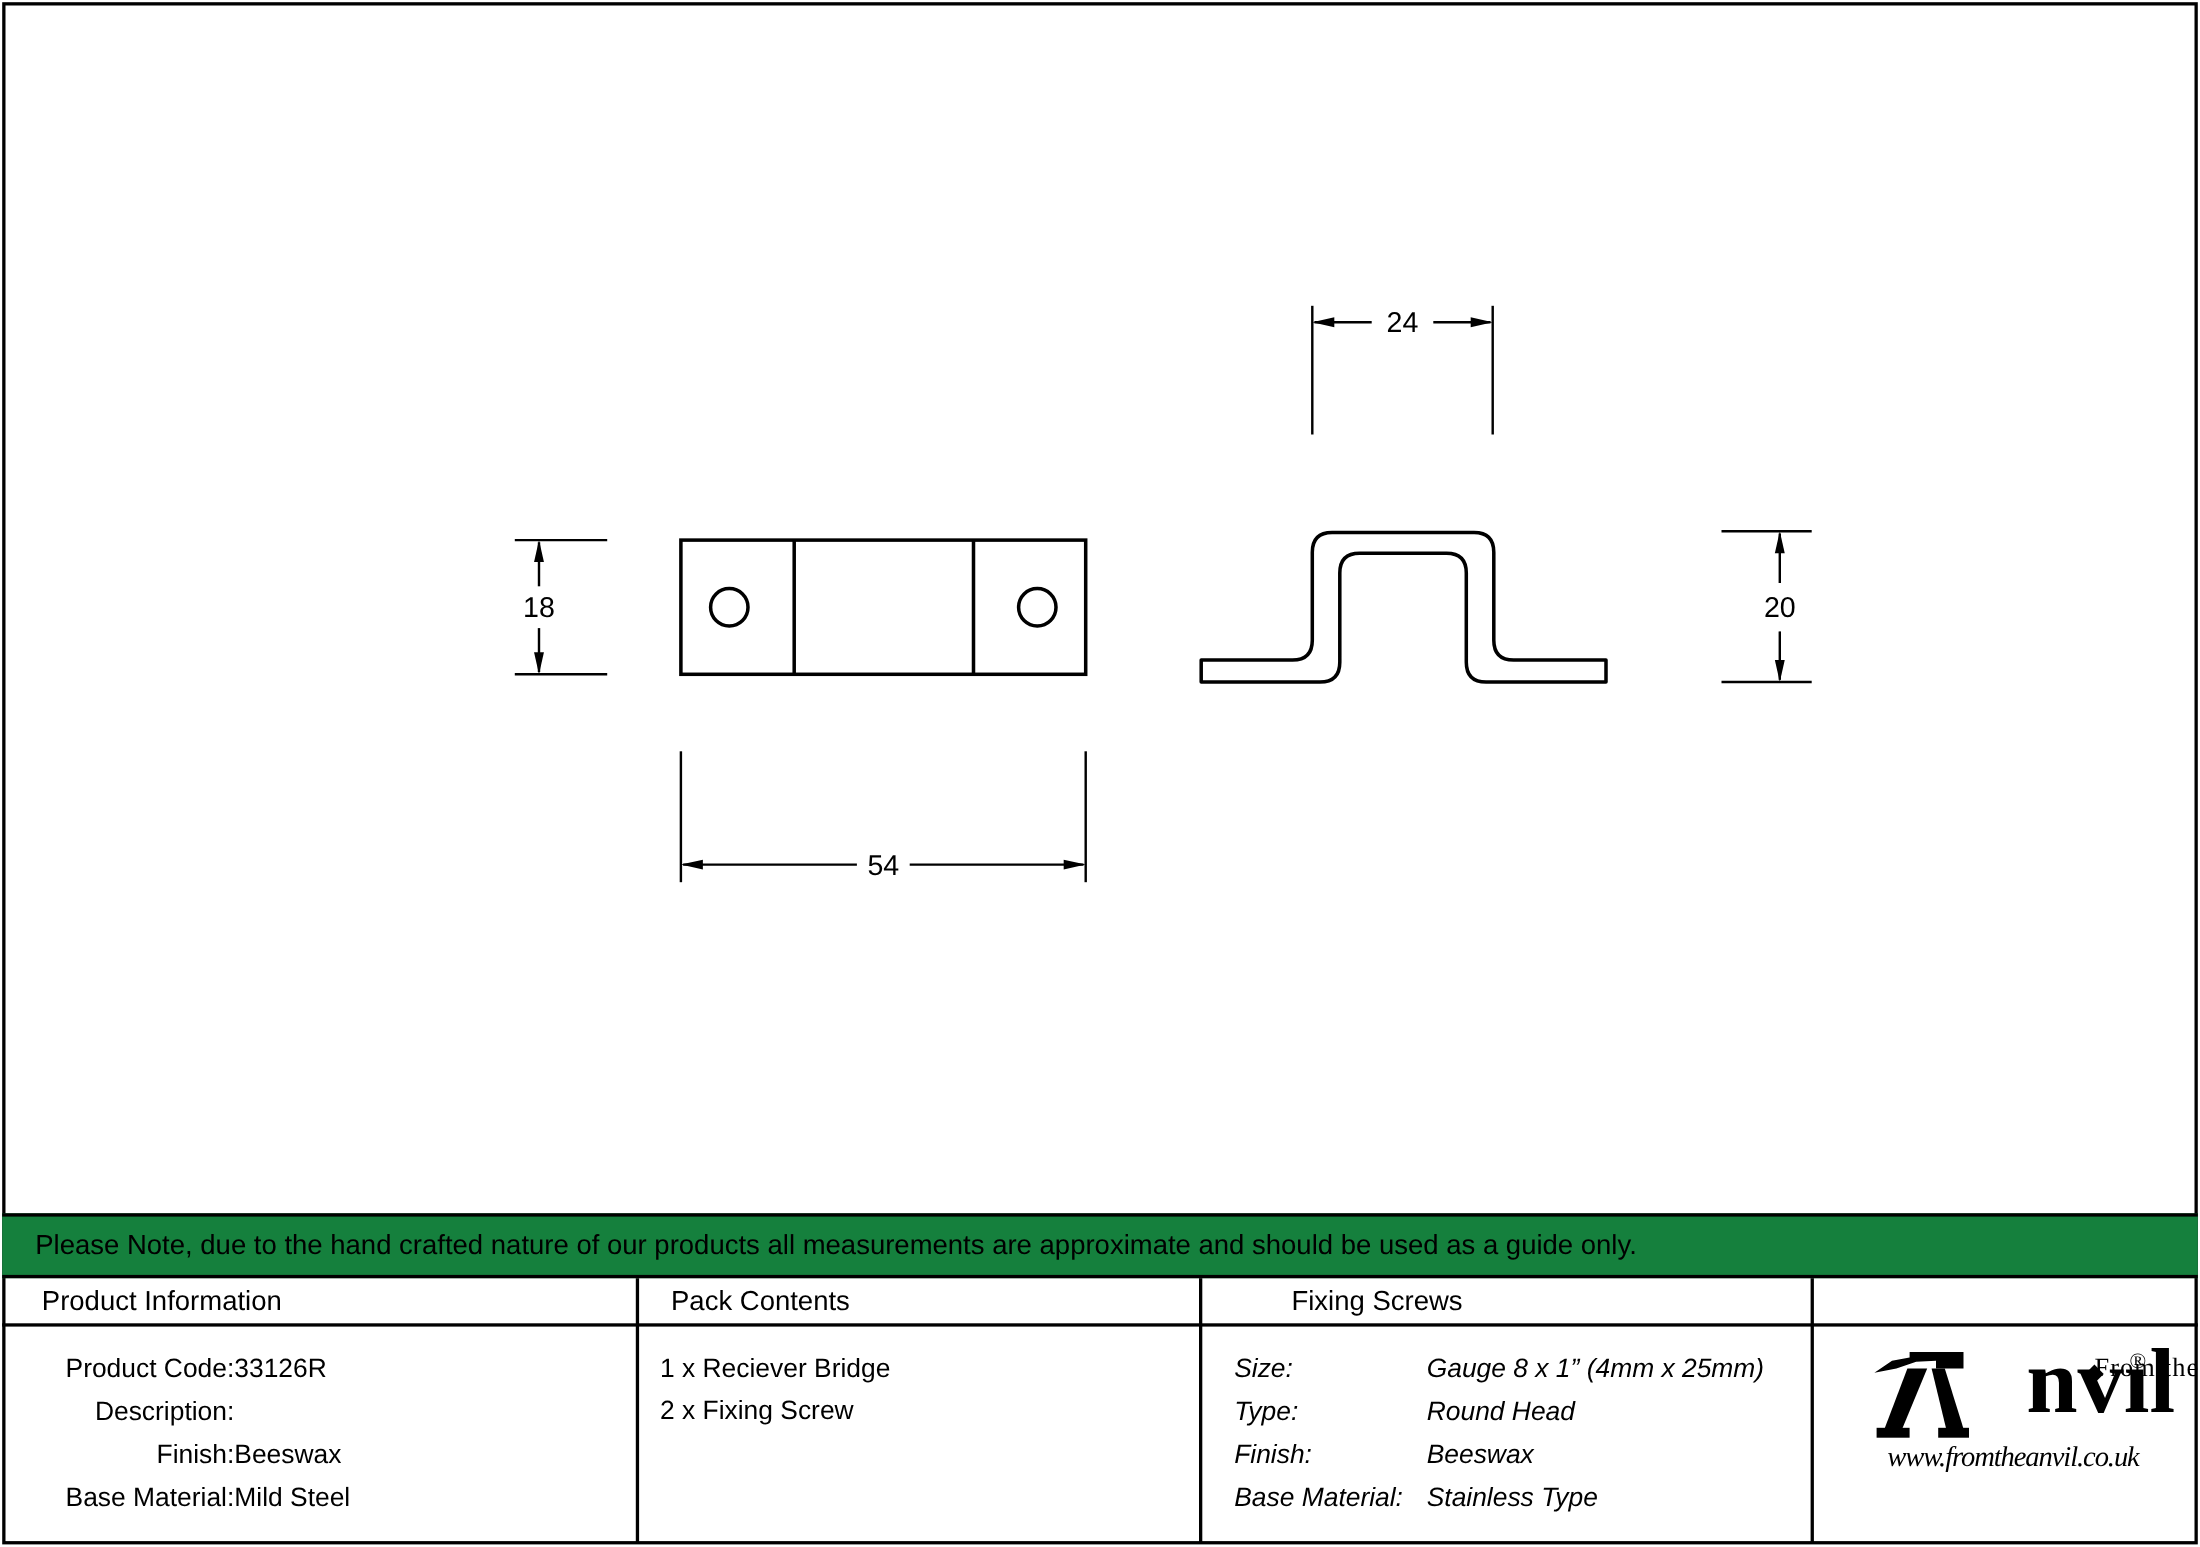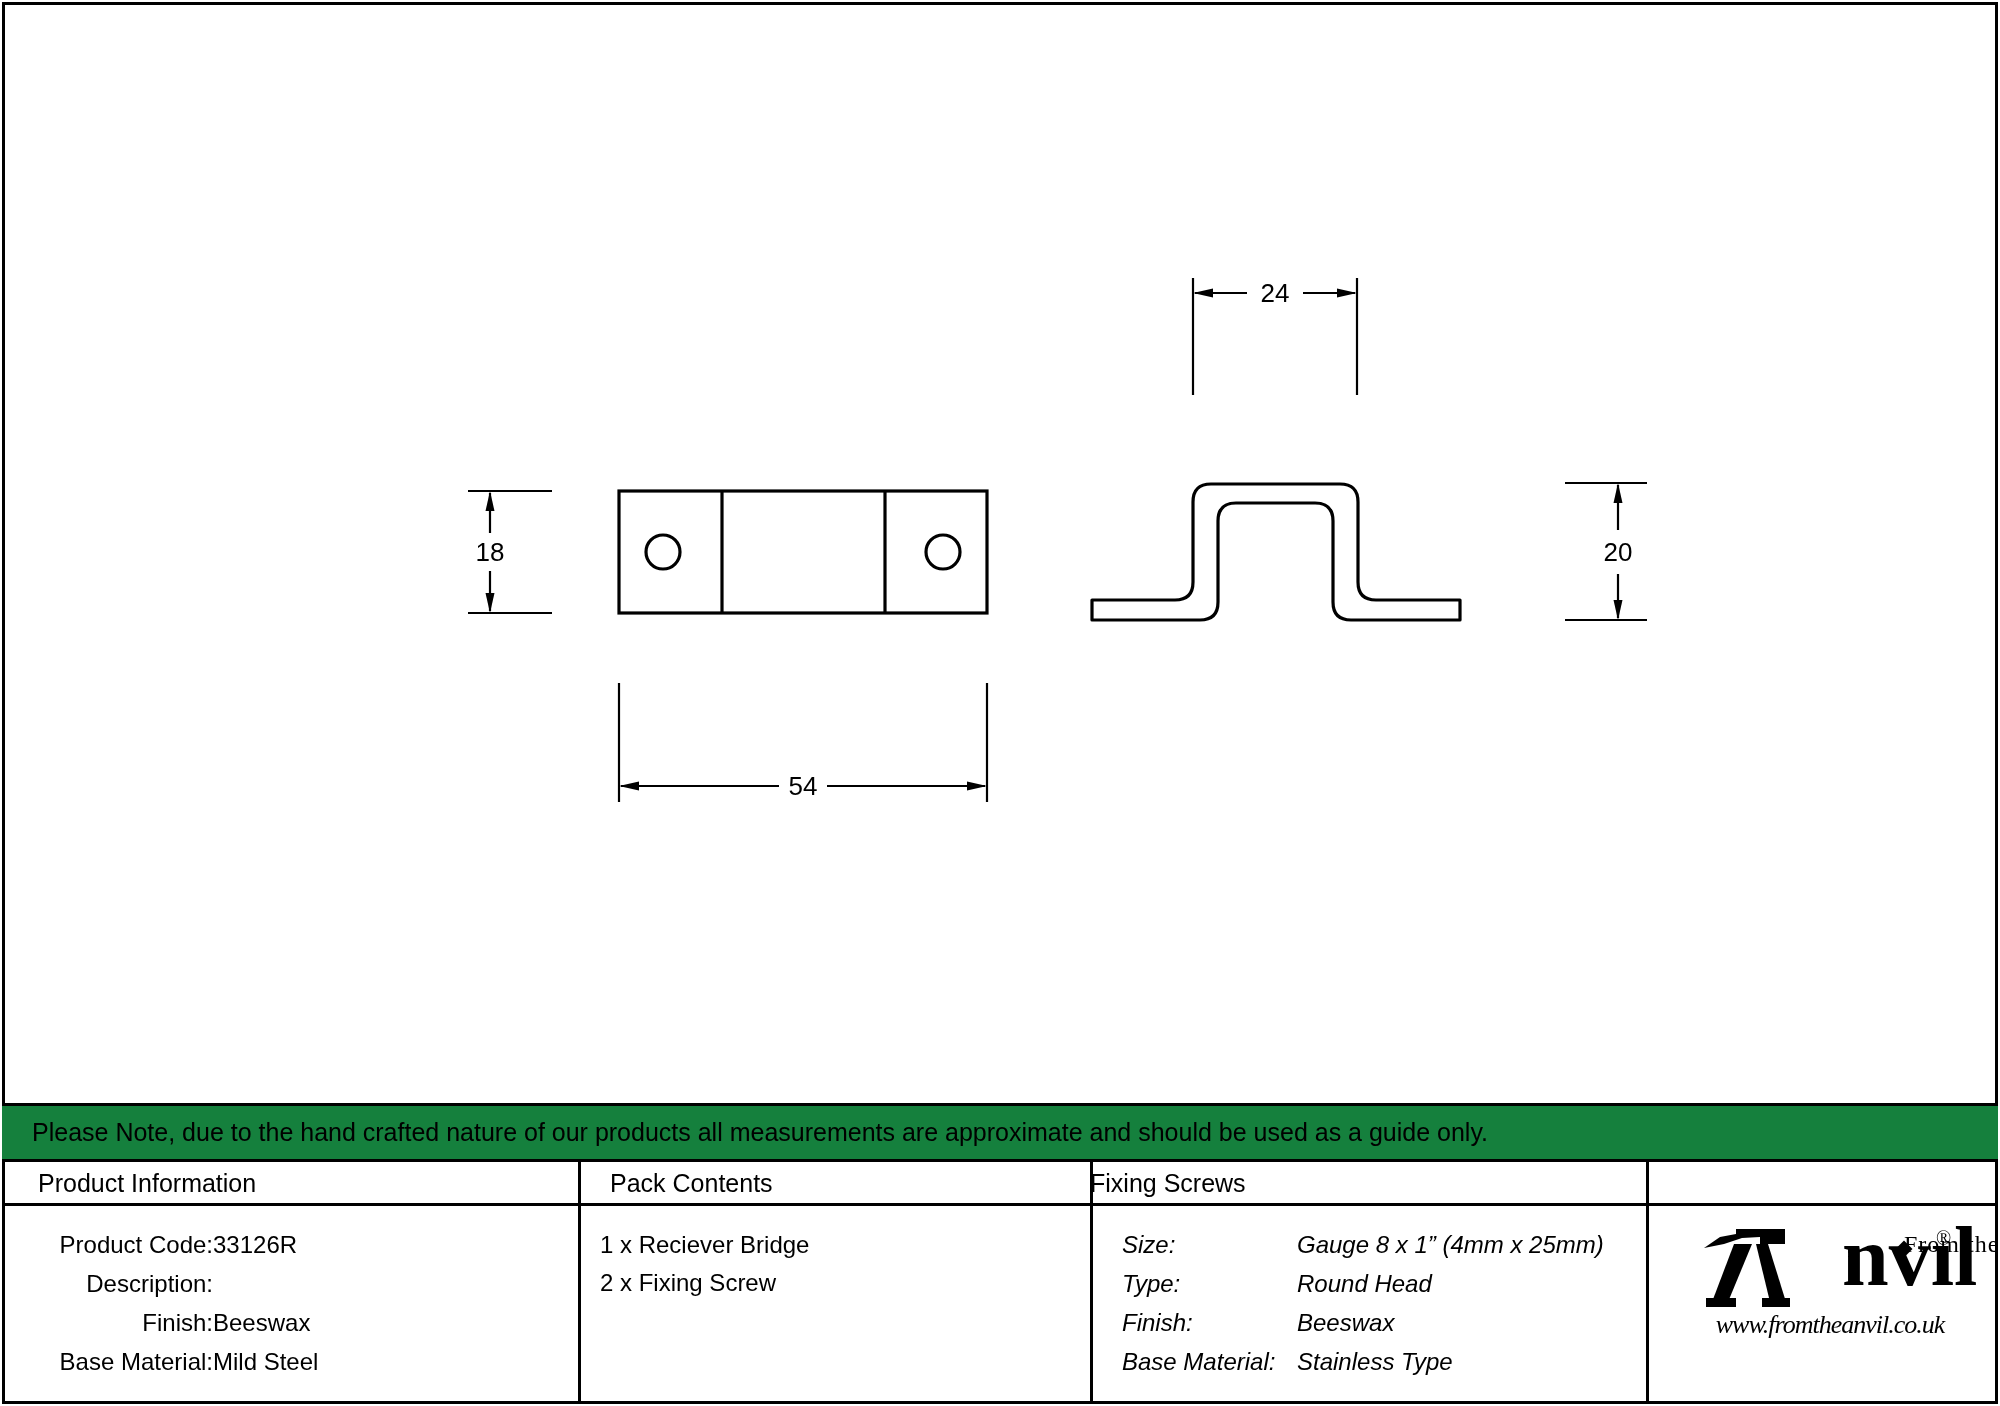--- a/index.html
+++ b/index.html
@@ -91,21 +91,21 @@
       <polygon points="1618,620 1613.5,600 1622.5,600" fill="#000" stroke="none"></polygon>
       <text class="dim-text" x="1618" y="552" text-anchor="middle" dominant-baseline="central" stroke="none">20</text>
     </g>
   </svg>
 
   <div class="note-row">Please Note, due to the hand crafted nature of our products all measurements are approximate and should be used as a guide only.</div>
 
   <div class="header-band"></div>
   <div class="col-header" style="left:38px;">Product Information</div>
   <div class="col-header" style="left:610px;">Pack Contents</div>
-  <div class="col-header" style="left:1090px;">Fixing Screws</div>
+  <div class="col-header" style="left:1174px;">Fixing Screws</div>
 
   <div class="vline" style="left:578px;"></div>
   <div class="vline" style="left:1090px;"></div>
   <div class="vline" style="left:1646px;"></div>
 
   <div class="cell" style="left:38px; width:520px; padding-top:15px;text-align:right;">
     <div class="spec-row">
       <span class="spec-label">Product Code:</span>
       <span>33126R</span>
     </div>

